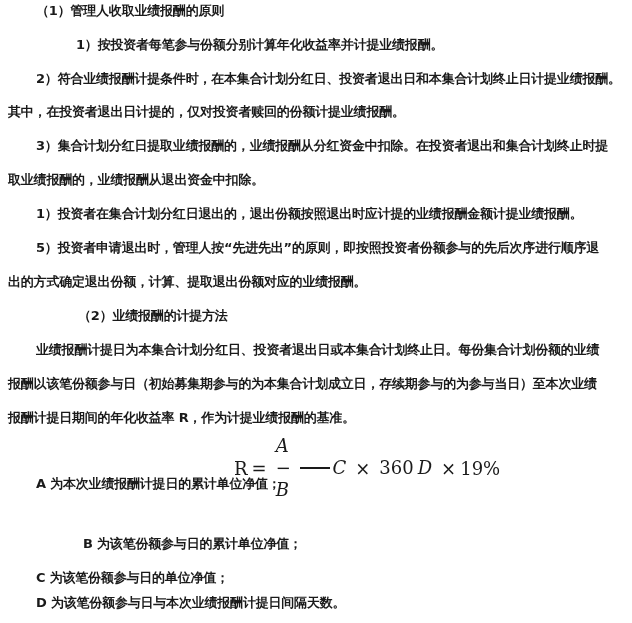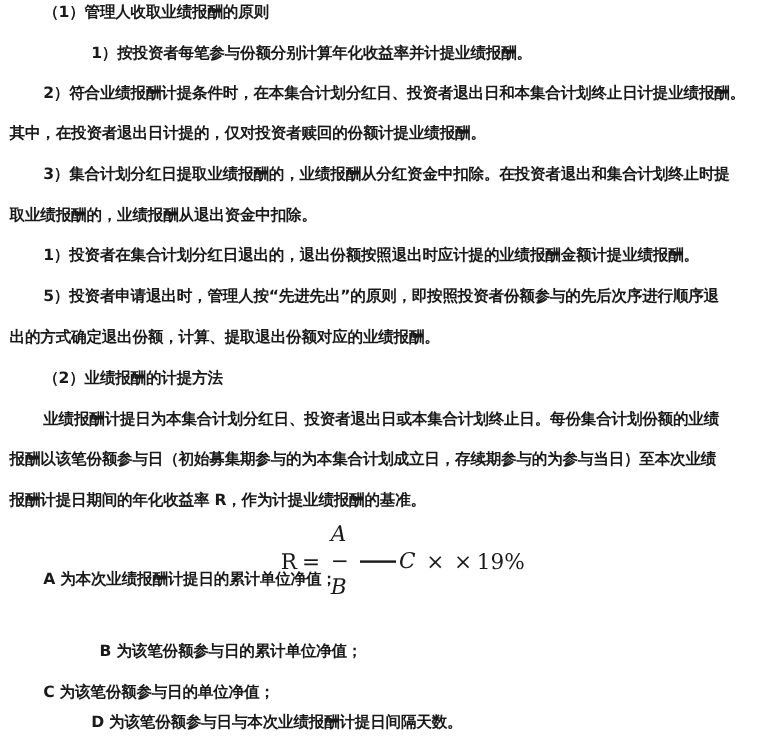--- a/index.html
+++ b/index.html
@@ -60,35 +60,40 @@
 <div>
   <div class="line indent" style="top:2px;">（1）管理人收取业绩报酬的原则</div>
   <div class="line indent" style="top:36px;margin-left:40px;">1）按投资者每笔参与份额分别计算年化收益率并计提业绩报酬。</div>
   <div class="line indent" style="top:70px;">2）符合业绩报酬计提条件时，在本集合计划分红日、投资者退出日和本集合计划终止日计提业绩报酬。</div>
   <div class="line" style="top:103px;">其中，在投资者退出日计提的，仅对投资者赎回的份额计提业绩报酬。</div>
   <div class="line indent" style="top:137px;">3）集合计划分红日提取业绩报酬的，业绩报酬从分红资金中扣除。在投资者退出和集合计划终止时提</div>
   <div class="line" style="top:171px;">取业绩报酬的，业绩报酬从退出资金中扣除。</div>
   <div class="line indent" style="top:205px;">1）投资者在集合计划分红日退出的，退出份额按照退出时应计提的业绩报酬金额计提业绩报酬。</div>
   <div class="line indent" style="top:239px;">5）投资者申请退出时，管理人按“先进先出”的原则，即按照投资者份额参与的先后次序进行顺序退</div>
   <div class="line" style="top:273px;">出的方式确定退出份额，计算、提取退出份额对应的业绩报酬。</div>
-  <div class="line indent" style="top:307px;">（2）业绩报酬的计提方法</div>
+  <div class="line indent" style="top:307px;margin-left:42px;">（2）业绩报酬的计提方法</div>
   <div class="line indent" style="top:341px;">业绩报酬计提日为本集合计划分红日、投资者退出日或本集合计划终止日。每份集合计划份额的业绩</div>
   <div class="line" style="top:375px;">报酬以该笔份额参与日（初始募集期参与的为本集合计划成立日，存续期参与的为参与当日）至本次业绩</div>
   <div class="line" style="top:409px;">报酬计提日期间的年化收益率 R，作为计提业绩报酬的基准。</div>
 
   <div class="formula">
     <span>R</span>
     <span class="op">=</span>
     <span class="frac">
       <span class="num">A − B</span>
       <span class="bar"></span>
       <span class="den">C</span>
     </span>
     <span class="op">×</span>
+    <span class="frac">
+      <span class="num upright">360</span>
+      <span class="bar"></span>
+      <span class="den">D</span>
+    </span>
     <span class="op">×</span>
     <span>19%</span>
   </div>
 
   <div class="line indent" style="top:475px;">A 为本次业绩报酬计提日的累计单位净值；</div>
   <div class="line indent" style="top:535px;margin-left:47px;">B 为该笔份额参与日的累计单位净值；</div>
   <div class="line indent" style="top:569px;">C 为该笔份额参与日的单位净值；</div>
-  <div class="line indent" style="top:594px;margin-left:40px;">D 为该笔份额参与日与本次业绩报酬计提日间隔天数。</div>
+  <div class="line indent" style="top:594px;">D 为该笔份额参与日与本次业绩报酬计提日间隔天数。</div>
 </div>
 
 </body></html>

